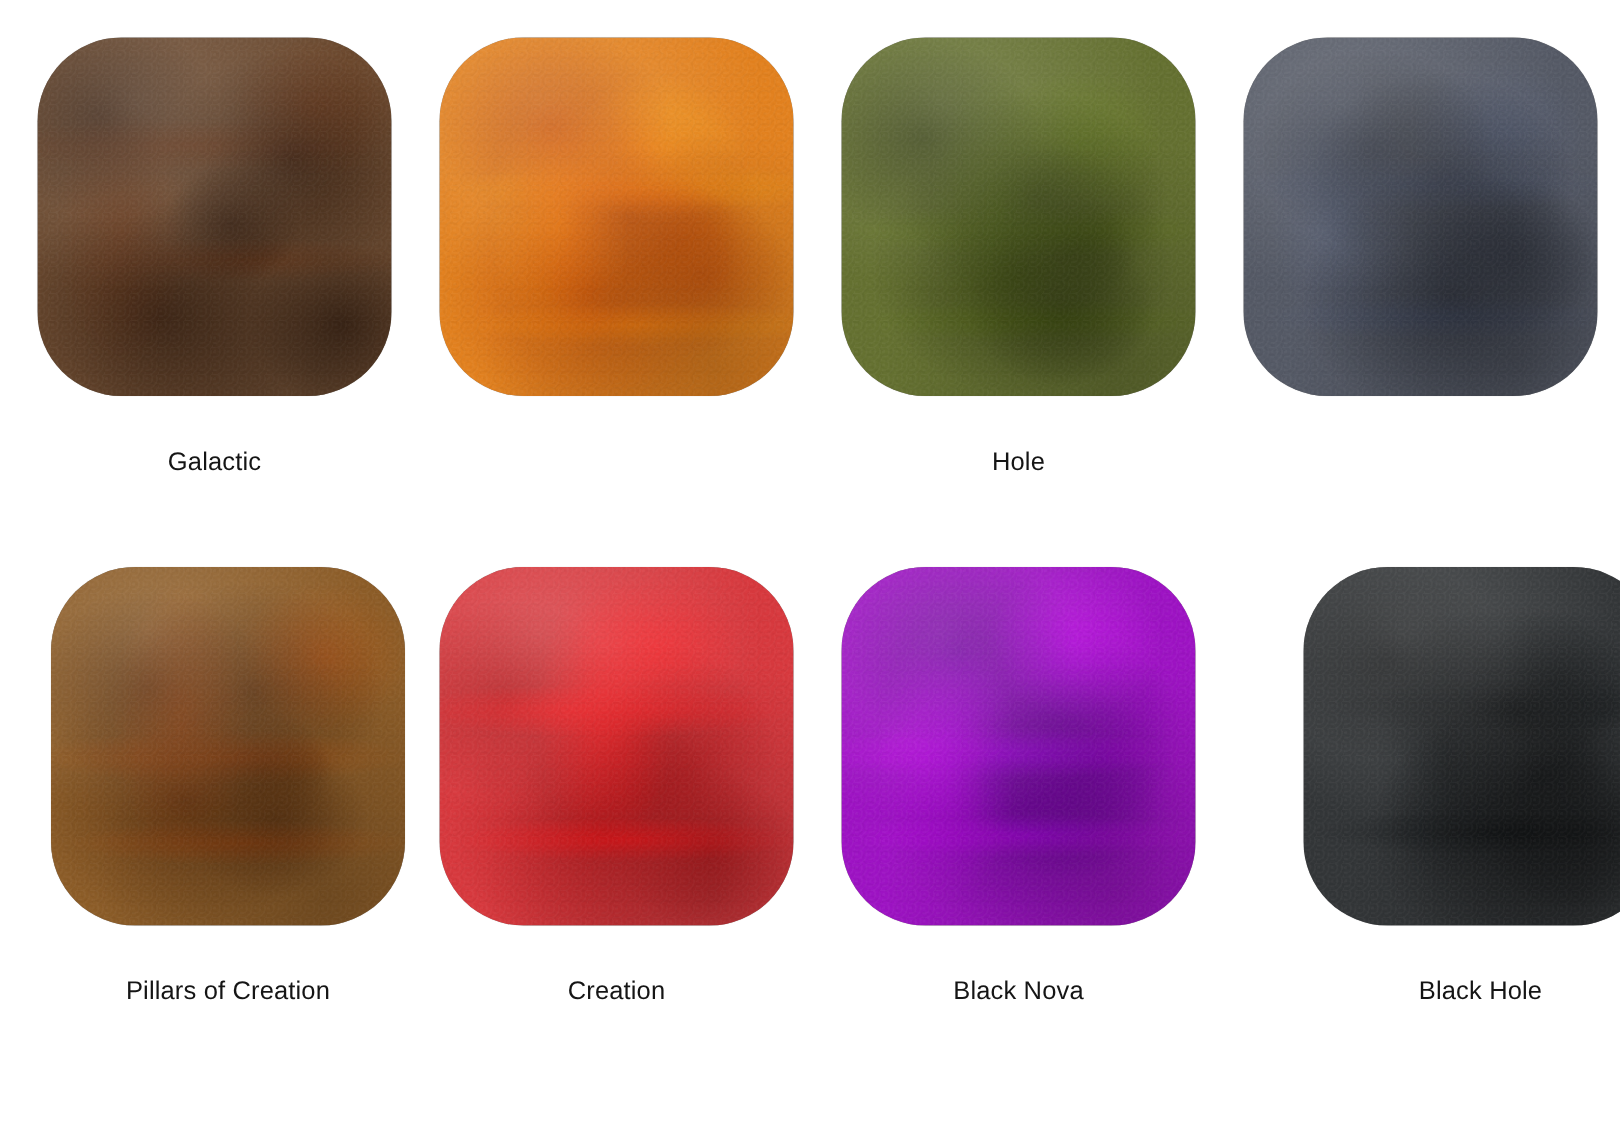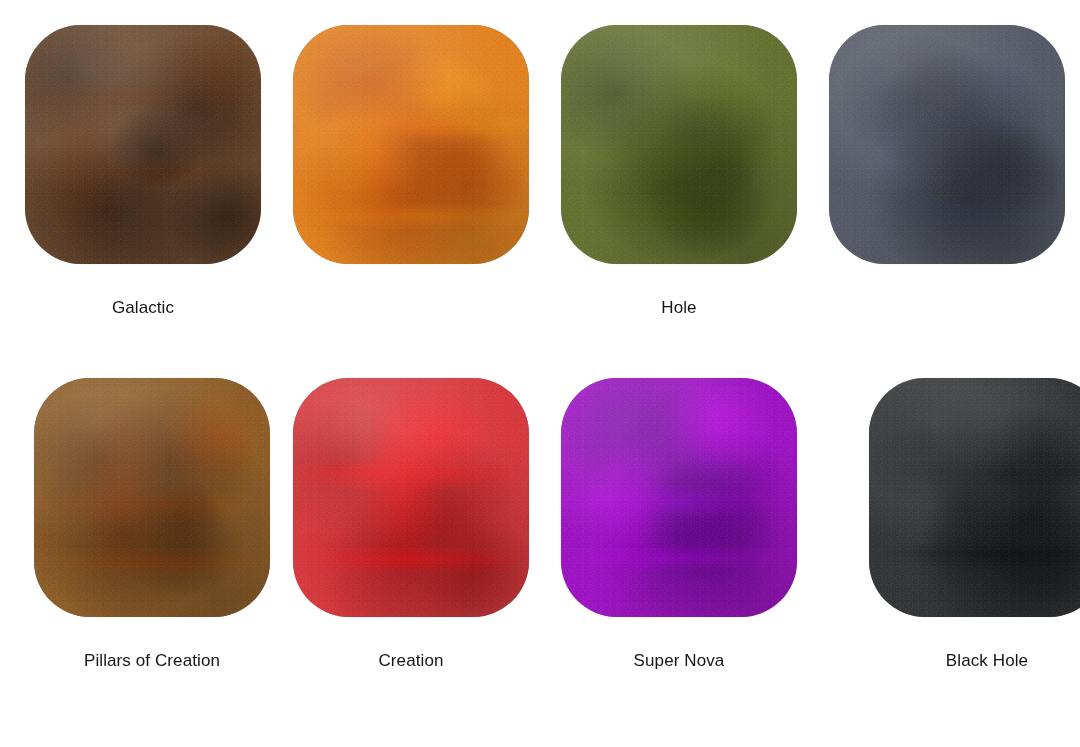--- a/index.html
+++ b/index.html
@@ -149,21 +149,21 @@
       <div class="swatch-label">Creation</div>
     </div>
     <div class="swatch-cell" style="left: 561px; top: 378px;">
       <div class="swatch-tile" style="width: 236px; height: 239px;">
         <div class="tex-base" style="background: rgb(158, 19, 196);"></div>
         <div class="tex-blobs" style="background-image: radial-gradient(48% 40% at 33% 23%, rgb(124, 7, 160) 0%, rgba(0, 0, 0, 0) 70%), radial-gradient(55% 45% at 59% 46%, rgb(124, 7, 160) 0%, rgba(0, 0, 0, 0) 68%), radial-gradient(60% 50% at 54% 66%, rgb(124, 7, 160) 0%, rgba(0, 0, 0, 0) 72%), radial-gradient(40% 34% at 64% 65%, rgb(124, 7, 160) 0%, rgba(0, 0, 0, 0) 66%), radial-gradient(30% 26% at 56% 54%, rgb(124, 7, 160) 0%, rgba(0, 0, 0, 0) 64%);"></div>
         <div class="tex-veins" style="background-image: radial-gradient(72% 10% at 42% 52%, rgb(182, 47, 216) 0%, rgba(0, 0, 0, 0) 75%), radial-gradient(64% 8% at 52% 75%, rgb(182, 47, 216) 0%, rgba(0, 0, 0, 0) 78%), radial-gradient(26% 52% at 30% 54%, rgb(182, 47, 216) 0%, rgba(0, 0, 0, 0) 76%), radial-gradient(35% 30% at 66% 21%, rgb(182, 47, 216) 0%, rgba(0, 0, 0, 0) 70%);"></div>
         <div class="tex-grain"></div>
         <div class="tex-shade"></div>
       </div>
-      <div class="swatch-label">Super Nova</div>
+      <div class="swatch-label">Black Nova</div>
     </div>
     <div class="swatch-cell" style="left: 869px; top: 378px;">
       <div class="swatch-tile" style="width: 236px; height: 239px;">
         <div class="tex-base" style="background: rgb(51, 54, 56);"></div>
         <div class="tex-blobs" style="background-image: radial-gradient(48% 40% at 24% 26%, rgb(29, 31, 33) 0%, rgba(0, 0, 0, 0) 70%), radial-gradient(55% 45% at 60% 41%, rgb(29, 31, 33) 0%, rgba(0, 0, 0, 0) 68%), radial-gradient(60% 50% at 62% 74%, rgb(29, 31, 33) 0%, rgba(0, 0, 0, 0) 72%), radial-gradient(40% 34% at 77% 74%, rgb(29, 31, 33) 0%, rgba(0, 0, 0, 0) 66%), radial-gradient(30% 26% at 67% 58%, rgb(29, 31, 33) 0%, rgba(0, 0, 0, 0) 64%);"></div>
         <div class="tex-veins" style="background-image: radial-gradient(72% 10% at 59% 39%, rgb(74, 78, 80) 0%, rgba(0, 0, 0, 0) 75%), radial-gradient(64% 8% at 51% 74%, rgb(74, 78, 80) 0%, rgba(0, 0, 0, 0) 78%), radial-gradient(26% 52% at 40% 51%, rgb(74, 78, 80) 0%, rgba(0, 0, 0, 0) 76%), radial-gradient(35% 30% at 71% 32%, rgb(74, 78, 80) 0%, rgba(0, 0, 0, 0) 70%); opacity: 0.75;"></div>
         <div class="tex-grain"></div>
         <div class="tex-shade"></div>
       </div>
       <div class="swatch-label">Black Hole</div>

